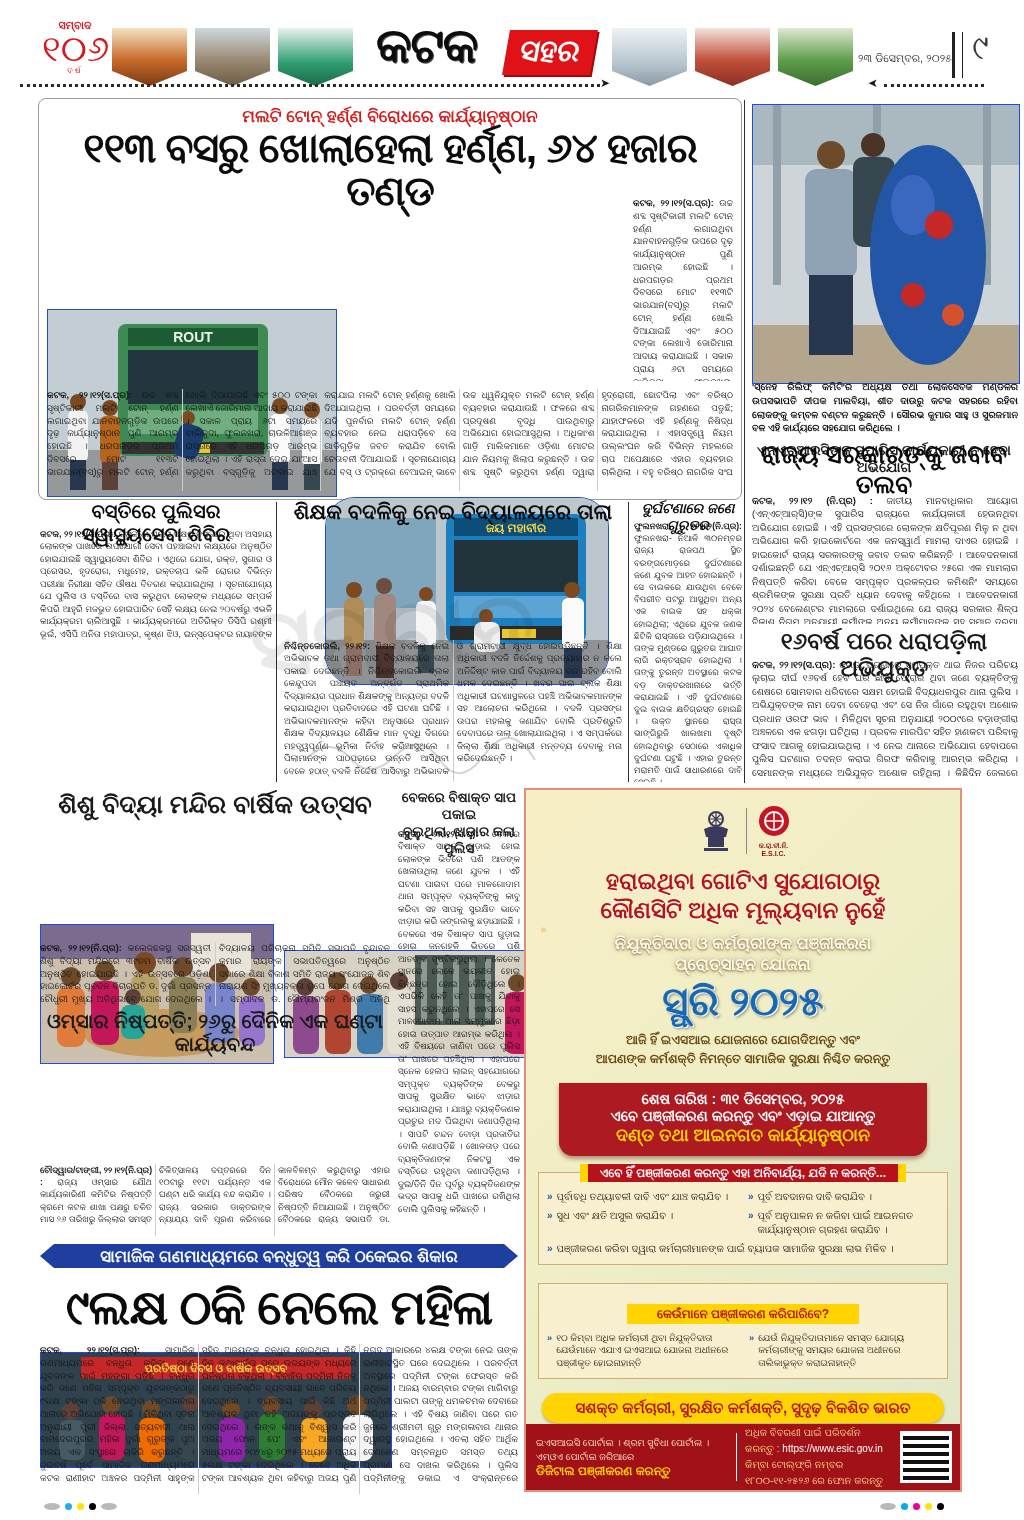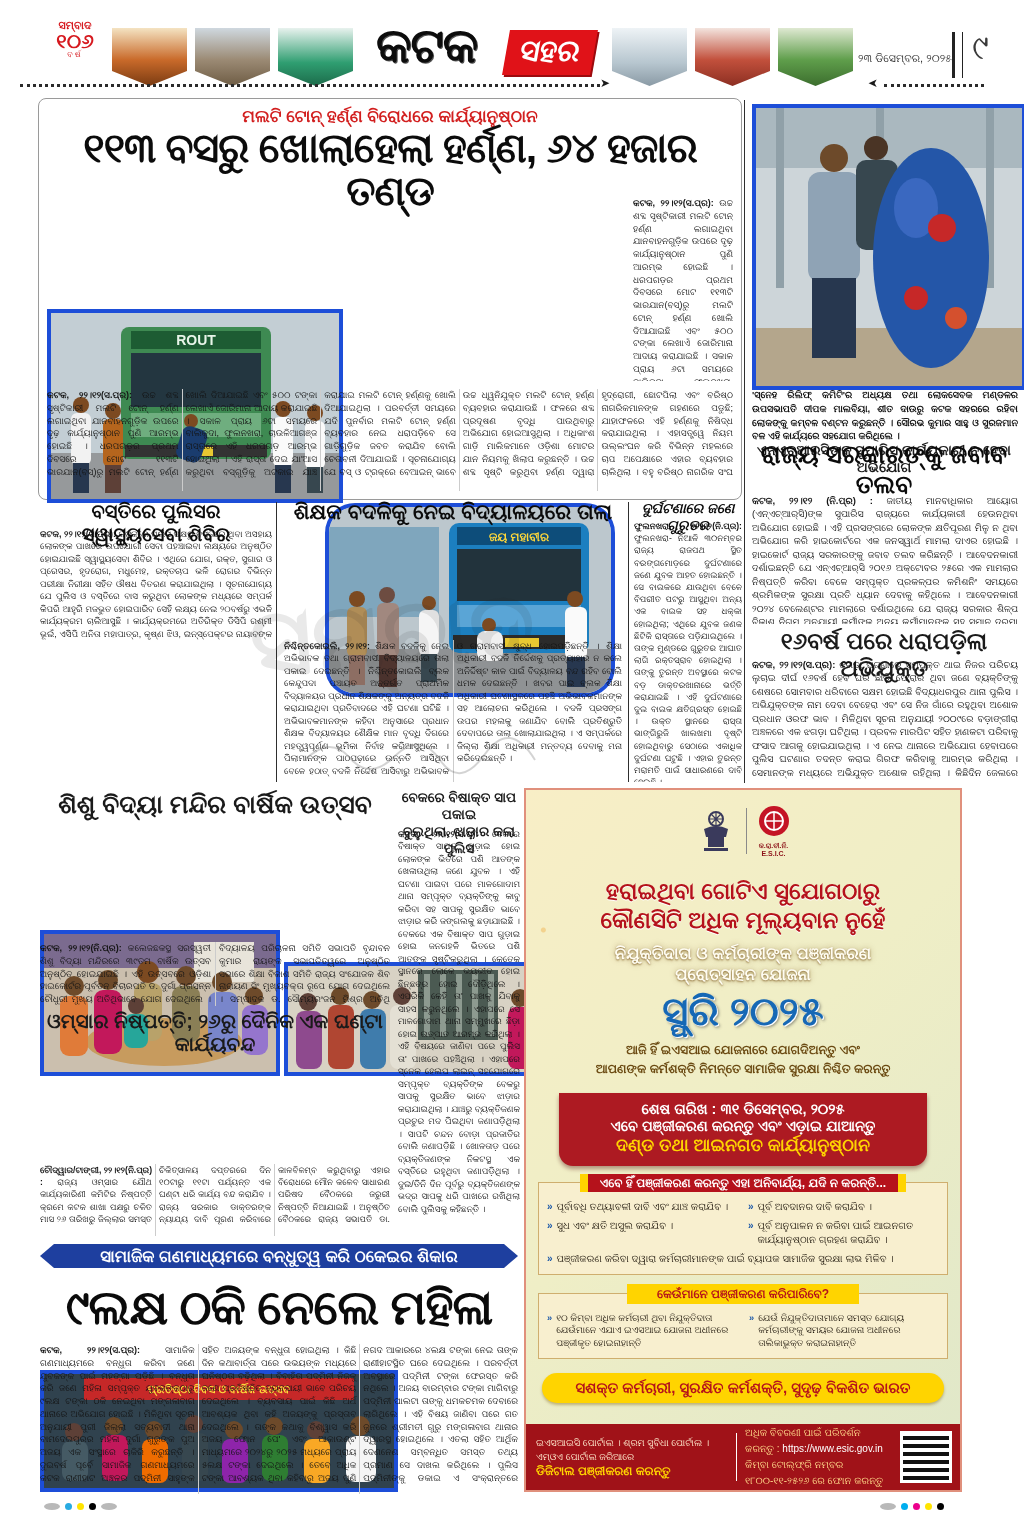--- a/index.html
+++ b/index.html
@@ -5,21 +5,21 @@
   html,body{margin:0;padding:0;}
   body{width:1024px;height:1520px;position:relative;background:#fff;
        font-family:"Liberation Sans","DejaVu Sans",sans-serif;color:#1a1a1a;overflow:hidden;}
   .abs{position:absolute;}
   .ctr{text-align:center;}
   .jst{text-align:justify;}
   .bold{font-weight:700;}
   
   .logo{color:#d6191f;text-align:center;line-height:1;}
   .logo .l1{font-size:11px;font-weight:700;}
-  .logo .l2{font-size:20px;font-weight:700;}
+  .logo .l2{font-size:36px;font-weight:400;}
   .logo .l3{font-size:8px;letter-spacing:2px;}
   .pennant{width:75px;height:58px;clip-path:polygon(0 0,100% 0,100% 74%,50% 100%,0 74%);}
   .p-temple{background:linear-gradient(#f4e3c2,#c96a2a 55%,#7a3b12);}
   .p-fort{background:linear-gradient(#cfd8df,#9b8a74 55%,#6e5c44);}
   .p-green{background:linear-gradient(#e8f2ee,#2f9e71 60%,#1c6b4a);}
   .p-white{background:linear-gradient(#eef3f6,#b7c6cf 60%,#8a9aa5);}
   .p-red{background:linear-gradient(#f3e4de,#c2503c 55%,#8c2f22);}
   .p-stad{background:linear-gradient(#dfe9d2,#5f9e4b 55%,#3c6e2e);}
   .title-black{font-size:48px;font-weight:800;letter-spacing:-1px;color:#0c0c0c;
                text-shadow:1px 1px 0 #555;}
@@ -35,21 +35,21 @@
   .headline-xl{font-size:41px;font-weight:800;letter-spacing:-1px;line-height:1.05;color:#0b0b0b;}
   .headline-l{font-size:25px;font-weight:800;color:#0b0b0b;}
   .headline-m{font-size:21px;font-weight:800;color:#0b0b0b;}
   .headline-s{font-size:14px;font-weight:800;color:#0b0b0b;}
   .body-txt{font-size:9px;line-height:1.42;color:#141414;}
   .cols5{columns:5;column-gap:7px;column-rule:1px solid #ccc;}
   .cols3{columns:3;column-gap:7px;column-rule:1px solid #ccc;}
   .cols2{columns:2;column-gap:8px;column-rule:1px solid #ccc;}
   .vrule{width:1px;background:#2e2e2e;}
   .caption{font-size:9.5px;font-weight:700;line-height:1.45;color:#111;}
-  .ph{position:relative;overflow:hidden;background:#cfd6da;border:4px solid #1d4ed8;}
+  .ph{position:relative;overflow:hidden;background:#cfd6da;border:1px solid #1d4ed8;}
   .ph svg{position:absolute;inset:0;width:100%;height:100%;}
   
   .ribbon-blue{background:#1e3f9f;color:#fff;font-weight:700;font-size:16.5px;
     clip-path:polygon(0 50%,14px 0,calc(100% - 14px) 0,100% 50%,calc(100% - 14px) 100%,14px 100%);
     display:flex;align-items:center;justify-content:center;}
   .headline-xxl{font-size:48px;font-weight:800;letter-spacing:-1px;color:#0a0a0a;}
   
   .wmark{font-size:95px;font-weight:800;color:rgba(40,40,40,0.10);transform:rotate(-4deg);
          pointer-events:none;z-index:40;}
   
@@ -63,21 +63,21 @@
             text-shadow:1px 1px 0 #fff,2px 2px 3px rgba(60,60,60,.55);}
   .ad-tag{color:#6b4a12;font-weight:700;font-size:12.5px;line-height:1.5;}
   .ad-ribbon{background:#ad1a22;border-radius:0 0 14px 14px;color:#fff;
              box-shadow:0 3px 4px rgba(80,10,10,.4);}
   .ad-ribbon .r1{font-size:14.5px;font-weight:700;}
   .ad-ribbon .r3{font-size:17.5px;font-weight:800;color:#ffd400;}
   .ad-box{background:#f8efcf;border:1px solid #cfae6e;}
   .ad-box-head{background:#b5121b;color:#fff;font-weight:700;font-size:12px;
                padding:2px 12px;display:inline-block;border-left:8px solid #ffd400;border-right:8px solid #ffd400;text-align:right;}
   .ad-box-head2{background:#ffd400;color:#b5121b;font-weight:800;font-size:12px;
-               padding:3px 30px;display:inline-block;}
+               padding:3px 30px;display:inline-block;margin-top:30px;}
   .blt{font-size:10px;line-height:1.35;color:#241c10;display:flex;gap:4px;}
   .blt .bi{color:#1a57a8;font-weight:800;flex:0 0 auto;}
   .ad-yellow{background:#ffd400;border-radius:15px;color:#b5121b;font-weight:800;font-size:15px;
              display:flex;align-items:center;justify-content:center;box-shadow:0 2px 3px rgba(120,90,0,.4);}
   .ad-footer{background:#a01218;color:#ffeccf;}
   .ad-footer .fl{font-size:9.5px;line-height:1.5;}
   .ad-footer .fy{color:#ffd400;font-weight:800;font-size:12px;}
   .ad-footer .fr{font-size:10px;color:#ffd98a;line-height:1.6;}
   .ad-footer .link{color:#fff;font-weight:400;}
   .qr{width:46px;height:46px;background:
@@ -203,21 +203,21 @@
     <rect x="56" y="170" width="44" height="80" fill="#27374f"></rect>
     <circle cx="120" cy="40" r="12" fill="#4a3425"></circle>
     <rect x="100" y="52" width="42" height="90" rx="10" fill="#37474f"></rect>
     <ellipse cx="175" cy="150" rx="58" ry="110" fill="#2456a8"></ellipse>
     <ellipse cx="160" cy="100" rx="22" ry="30" fill="#3a68c0"></ellipse>
     <circle cx="186" cy="120" r="14" fill="#c62828"></circle>
       <circle cx="160" cy="190" r="12" fill="#c62828"></circle>
       <circle cx="200" cy="210" r="11" fill="#d4502e"></circle>
   </svg>
 </div>
-<div class="abs caption jst" style="left:752px;top:388px;width:266px;">'ସ୍ନେହ ରିଲିଫ୍ କମିଟି'ର ଅଧ୍ୟକ୍ଷ ତଥା ଲୋକସେବକ ମଣ୍ଡଳର ଉପସଭାପତି ଦୀପକ ମାଲବିୟା, ଶୀତ ଦାଉରୁ କଟକ ସହରରେ ରହିବା ଲୋକଙ୍କୁ କମ୍ବଳ ବଣ୍ଟନ କରୁଛନ୍ତି । ସୌରଭ କୁମାର ସାହୁ ଓ ସୁରଜମାନ ବଳ ଏହି କାର୍ଯ୍ୟରେ ସହଯୋଗ କରିଥିଲେ ।</div>
+<div class="abs caption jst" style="left:752px;top:380px;width:266px;">'ସ୍ନେହ ରିଲିଫ୍ କମିଟି'ର ଅଧ୍ୟକ୍ଷ ତଥା ଲୋକସେବକ ମଣ୍ଡଳର ଉପସଭାପତି ଦୀପକ ମାଲବିୟା, ଶୀତ ଦାଉରୁ କଟକ ସହରରେ ରହିବା ଲୋକଙ୍କୁ କମ୍ବଳ ବଣ୍ଟନ କରୁଛନ୍ତି । ସୌରଭ କୁମାର ସାହୁ ଓ ସୁରଜମାନ ବଳ ଏହି କାର୍ଯ୍ୟରେ ସହଯୋଗ କରିଥିଲେ ।</div>
 
 <div class="abs ctr" style="left:748px;top:442px;width:272px;font-size:14px;font-weight:800;">ଏନ୍‌ଏଚ୍‌ଆରସିଙ୍କ ସୁପାରିସ କାର୍ଯ୍ୟକାରୀ ନ ହେବା ଅଭିଯୋଗ</div>
 <div class="abs ctr headline-l" style="left:748px;top:440px;width:272px;">ରାଜ୍ୟ ସରକାରଙ୍କୁ ଜବାବ ତଲବ</div>
 <div class="abs body-txt jst" style="left:752px;top:494px;width:266px;height:130px;overflow:hidden;font-size:9.5px;">
   <span class="bold">କଟକ, ୨୨।୧୨ (ନି.ପ୍ର) :</span>
   <span>ଜାତୀୟ ମାନବାଧିକାର ଆୟୋଗ (ଏନ୍‌ଏଚ୍‌ଆର୍‌ସି)ଙ୍କ ସୁପାରିସ ରାଜ୍ୟରେ କାର୍ଯ୍ୟକାରୀ ହେଉନଥିବା ଅଭିଯୋଗ ହୋଇଛି । ଏହି ପ୍ରସଙ୍ଗରେ ଲୋକଙ୍କ କ୍ଷତିପୂରଣ ମିଳୁ ନ ଥିବା ଅଭିଯୋଗ କରି ହାଇକୋର୍ଟରେ ଏକ ଜନସ୍ୱାର୍ଥ ମାମଲା ଦାଏର ହୋଇଛି । ହାଇକୋର୍ଟ ରାଜ୍ୟ ସରକାରଙ୍କୁ ଜବାବ ତଲବ କରିଛନ୍ତି । ଆବେଦନକାରୀ ଦର୍ଶାଇଛନ୍ତି ଯେ ଏନ୍‌ଏଚ୍‌ଆର୍‌ସି ୨୦୧୬ ଅକ୍ଟୋବର ୨୫ରେ ଏକ ମାମଲାର ନିଷ୍ପତ୍ତି କରିବା ବେଳେ ସମ୍ପୃକ୍ତ ପ୍ରକଳ୍ପର କମିଶନିଂ ସମୟରେ ଶ୍ରମିକଙ୍କ ସୁରକ୍ଷା ପ୍ରତି ଧ୍ୟାନ ଦେବାକୁ କହିଥିଲେ । ଆବେଦନକାରୀ ୨୦୨୪ ବେଲେଣ୍ଟର ମାମଲାରେ ଦର୍ଶାଇଥିଲେ ଯେ ରାଜ୍ୟ ସରକାର ଶିଳ୍ପ ବିକାଶ ନିଗମ ଅନୁଯାୟୀ କର୍ମୀଙ୍କୁ ଅନ୍ୟ କର୍ମୀମାନଙ୍କ ସହ ସମାନ ଦରମା ଦେବାକୁ ଯାଉଛି, ଯାହା ଏନ୍‌ଏଚ୍‌ଆର୍‌ସିଙ୍କ ସୁପାରିସକୁ ଉଲ୍ଲଂଘନ କରୁଛି । ୨୦୨୪ରୁ ୨୦୨୫ ମଧ୍ୟରେ ସମ୍ପୃକ୍ତ ସଂସ୍ଥାର କର୍ମଚାରୀମାନେ ବେତନ ବୃଦ୍ଧି ଓ ଦରିଦ୍ରତା କାରଣରୁ ହଟାଇ ଦିଆଯାଇଥିବା ଅଭିଯୋଗ କରାଯାଇଛି । ରାଜ୍ୟ ସରକାରଙ୍କ ପକ୍ଷରୁ ଏଥିନେଇ ସ୍ୱତନ୍ତ୍ର ପଦକ୍ଷେପ ମାମଲା ପରିଚାଳନା କରୁଛନ୍ତି ।</span>
 </div>
 <div class="abs ctr" style="left:748px;top:628px;width:272px;font-size:23px;font-weight:800;">୧୬ବର୍ଷ ପରେ ଧରାପଡ଼ିଲା ଅଭିଯୁକ୍ତ</div>
 <div class="abs body-txt jst" style="left:752px;top:658px;width:266px;height:122px;overflow:hidden;font-size:9.5px;">
   <span class="bold">କଟକ, ୨୨।୧୨(ସ.ପ୍ର):</span>
@@ -370,21 +370,21 @@
       <svg width="34" height="34" viewBox="0 0 34 34">
         <circle cx="17" cy="17" r="15" fill="#c41425"></circle>
         <circle cx="17" cy="17" r="9" fill="none" stroke="#fff" stroke-width="2"></circle>
         <path d="M17 8 V26 M8 17 H26" stroke="#fff" stroke-width="1.5"></path>
       </svg>
       <div style="font-size:7px;font-weight:700;color:#8c1118;">କ.ରା.ବୀ.ନି.</div>
       <div style="font-size:7px;font-weight:700;color:#8c1118;">E.S.I.C.</div>
     </div>
   </div>
 
-  <div class="ctr ad-title" style="margin-top:20px;">
+  <div class="ctr ad-title" style="margin-top:10px;">
     <div>ହରାଇଥିବା ଗୋଟିଏ ସୁଯୋଗଠାରୁ</div>
     <div>କୌଣସିଟି ଅଧିକ ମୂଲ୍ୟବାନ ନୁହେଁ</div>
   </div>
   <div class="ctr ad-sub" style="margin-top:8px;">
     <div>ନିଯୁକ୍ତିଦାତା ଓ କର୍ମଚାରୀଙ୍କ ପଞ୍ଜୀକରଣ</div>
     <div>ପ୍ରୋତ୍ସାହନ ଯୋଜନା</div>
   </div>
   <div class="ctr ad-spree" style="margin-top:4px;">ସ୍ପ୍ରି ୨୦୨୫</div>
   <div class="ctr ad-tag" style="margin-top:6px;">
     <div>ଆଜି ହିଁ ଇଏସଆଇ ଯୋଜନାରେ ଯୋଗଦିଅନ୍ତୁ ଏବଂ</div>

